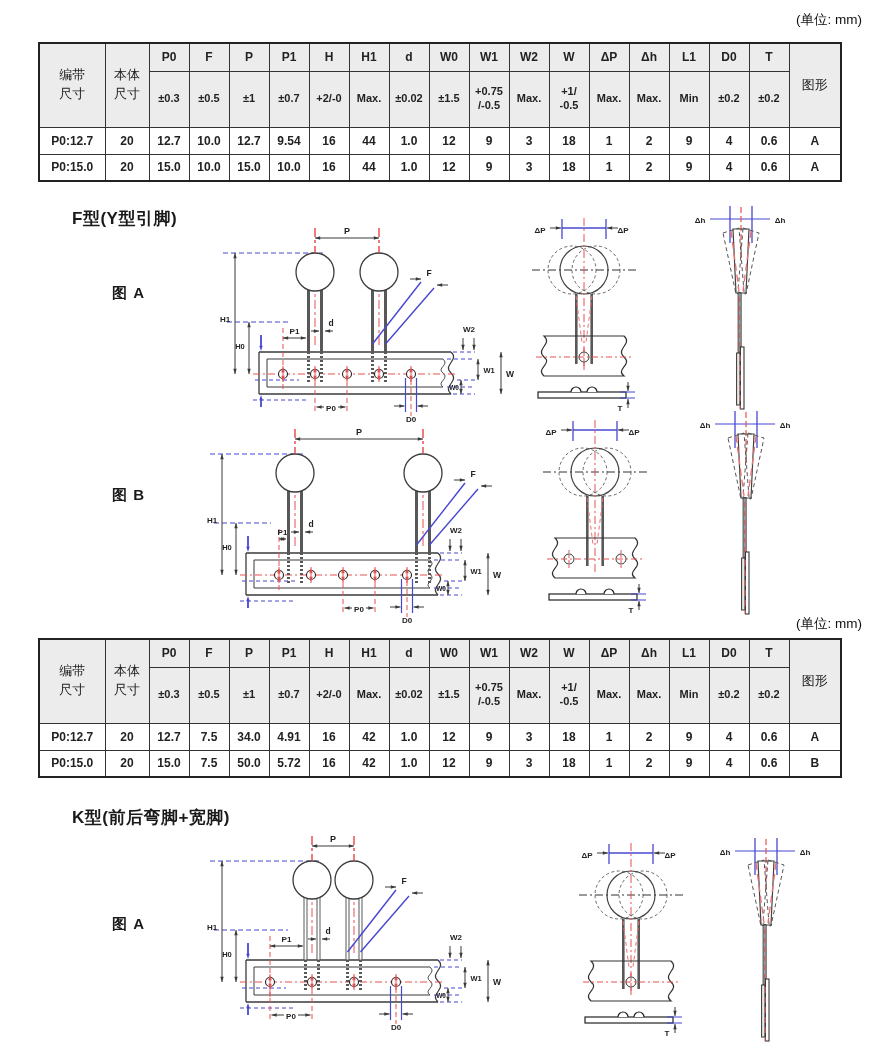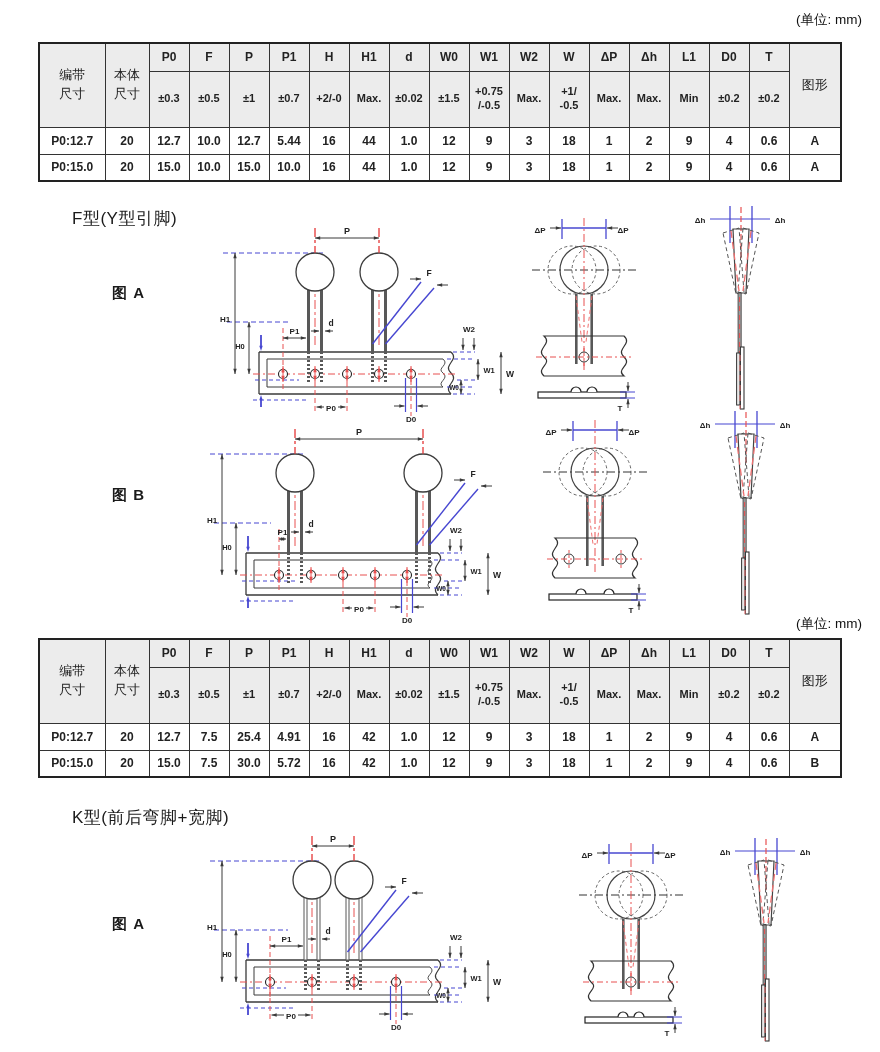--- a/index.html
+++ b/index.html
@@ -10,21 +10,21 @@
   table.spec{border-collapse:collapse;table-layout:fixed;width:802px;background:#fff;
              border:2px solid #222;}
   table.spec td{border:1px solid #333;text-align:center;vertical-align:middle;
                 padding:0;font-size:12px;font-weight:bold;color:#222;overflow:hidden;}
   table.spec td.hdr{background:#ececec;}
   table.spec td.cjk{font-weight:normal;font-size:13px;white-space:pre-line;line-height:1.45;}
   table.spec td.tol{font-size:11px;white-space:pre-line;line-height:1.25;}
   table.spec tr.h1{height:28px;}
   table.spec tr.h2{height:56px;}
   table.spec tr.dr{height:27px;}
-  .sec-head{font-size:17px;font-weight:normal;letter-spacing:0.5px;}
+  .sec-head{font-size:17px;font-weight:bold;letter-spacing:0.5px;}
   .fig-label{font-size:15px;font-weight:bold;letter-spacing:1px;}
   .diag svg{display:block;}
   svg text{font-family:"Liberation Sans","DejaVu Sans",sans-serif;}
 </style>
 </head>
 <body>
 
 <div class="abs unit-note" style="top:11px;right:18px;">(单位: mm)</div>
 <div class="abs unit-note" style="top:615px;right:18px;">(单位: mm)</div>
 
@@ -93,21 +93,21 @@
         <td class="hdr tol">Min</td>
         <td class="hdr tol">±0.2</td>
         <td class="hdr tol">±0.2</td>
       </tr>
       <tr class="dr">
         <td class="">P0:12.7</td>
         <td class="">20</td>
         <td class="">12.7</td>
         <td class="">10.0</td>
         <td class="">12.7</td>
-        <td class="">5.44</td>
+        <td class="">9.54</td>
         <td class="">16</td>
         <td class="">44</td>
         <td class="">1.0</td>
         <td class="">12</td>
         <td class="">9</td>
         <td class="">3</td>
         <td class="">18</td>
         <td class="">1</td>
         <td class="">2</td>
         <td class="">9</td>
@@ -202,42 +202,42 @@
         <td class="hdr tol">Max.</td>
         <td class="hdr tol">Min</td>
         <td class="hdr tol">±0.2</td>
         <td class="hdr tol">±0.2</td>
       </tr>
       <tr class="dr">
         <td class="">P0:12.7</td>
         <td class="">20</td>
         <td class="">12.7</td>
         <td class="">7.5</td>
-        <td class="">25.4</td>
+        <td class="">34.0</td>
         <td class="">4.91</td>
         <td class="">16</td>
         <td class="">42</td>
         <td class="">1.0</td>
         <td class="">12</td>
         <td class="">9</td>
         <td class="">3</td>
         <td class="">18</td>
         <td class="">1</td>
         <td class="">2</td>
         <td class="">9</td>
         <td class="">4</td>
         <td class="">0.6</td>
         <td class="">A</td>
       </tr>
       <tr class="dr">
         <td class="">P0:15.0</td>
         <td class="">20</td>
         <td class="">15.0</td>
         <td class="">7.5</td>
-        <td class="">30.0</td>
+        <td class="">50.0</td>
         <td class="">5.72</td>
         <td class="">16</td>
         <td class="">42</td>
         <td class="">1.0</td>
         <td class="">12</td>
         <td class="">9</td>
         <td class="">3</td>
         <td class="">18</td>
         <td class="">1</td>
         <td class="">2</td>

